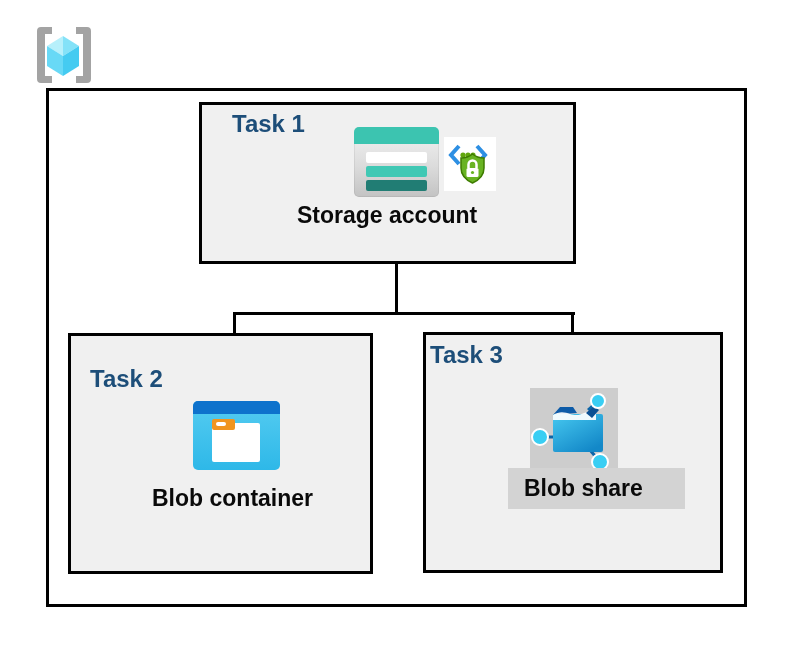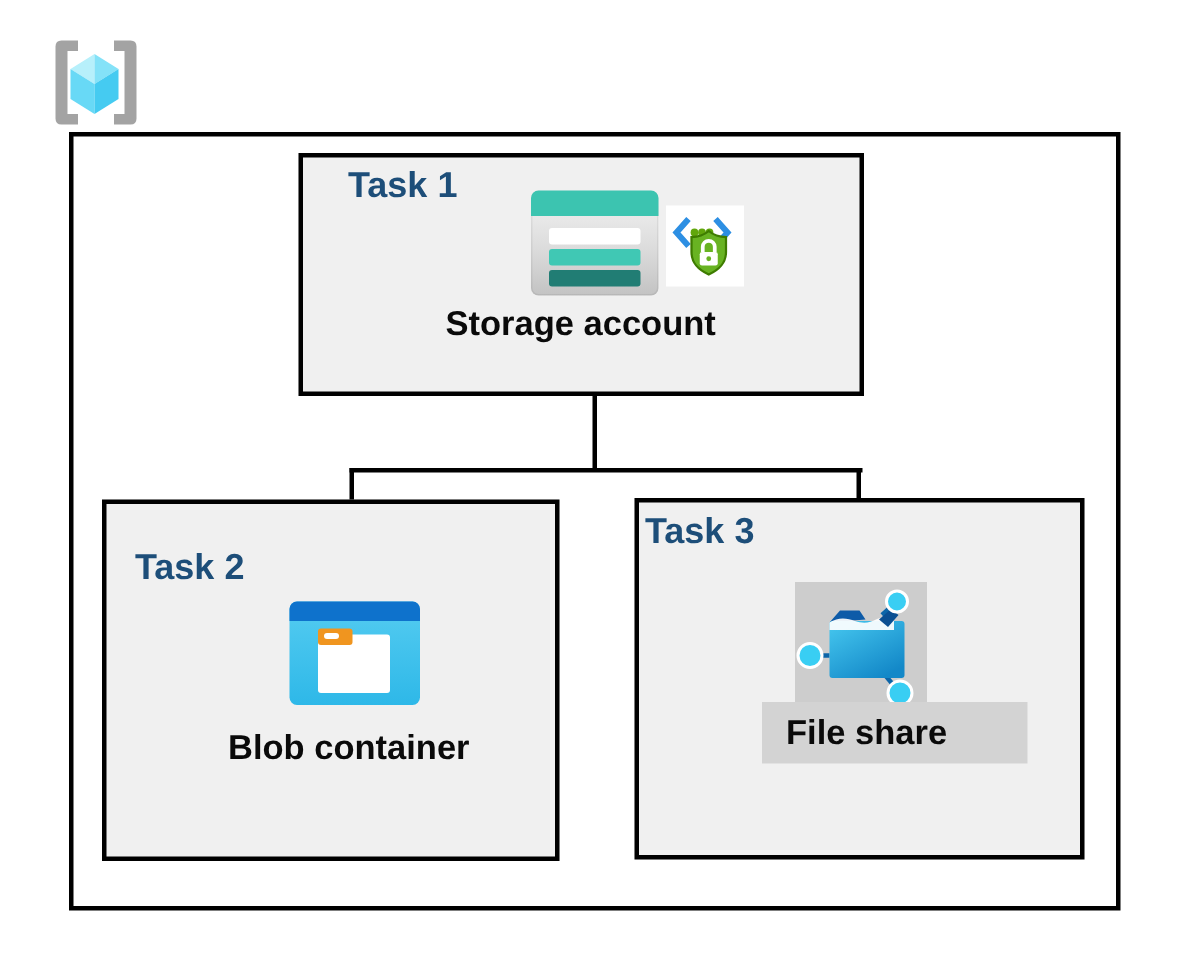--- a/index.html
+++ b/index.html
@@ -136,16 +136,16 @@
         <rect x="23" y="26" width="50" height="38" rx="2" fill="url(#fsg)"></rect>
         <path d="M23,27 c6,-4 12,-3 17,-1 c6,2 10,1 14,-1 c4,-2 8,-1 12,1 v6 h-43 z" fill="#ffffff" opacity="0.92"></path>
         <path d="M56,25 l8,-7 5,4 -7,8 z" fill="#0a4f92"></path>
         <circle cx="10" cy="49" r="8" fill="#39cef3" stroke="#ffffff" stroke-width="2"></circle>
         <circle cx="68" cy="13" r="7" fill="#39cef3" stroke="#ffffff" stroke-width="2"></circle>
         <circle cx="70" cy="74" r="8" fill="#39cef3" stroke="#ffffff" stroke-width="2"></circle>
       </svg>
     </div>
 
     <div class="abs fs-label-rect"></div>
-    <div class="abs item-label" style="left:98px;top:140px;">File share</div>
+    <div class="abs item-label" style="left:98px;top:140px;">Blob share</div>
   </div>
 
 </div>
 
 </body></html>

